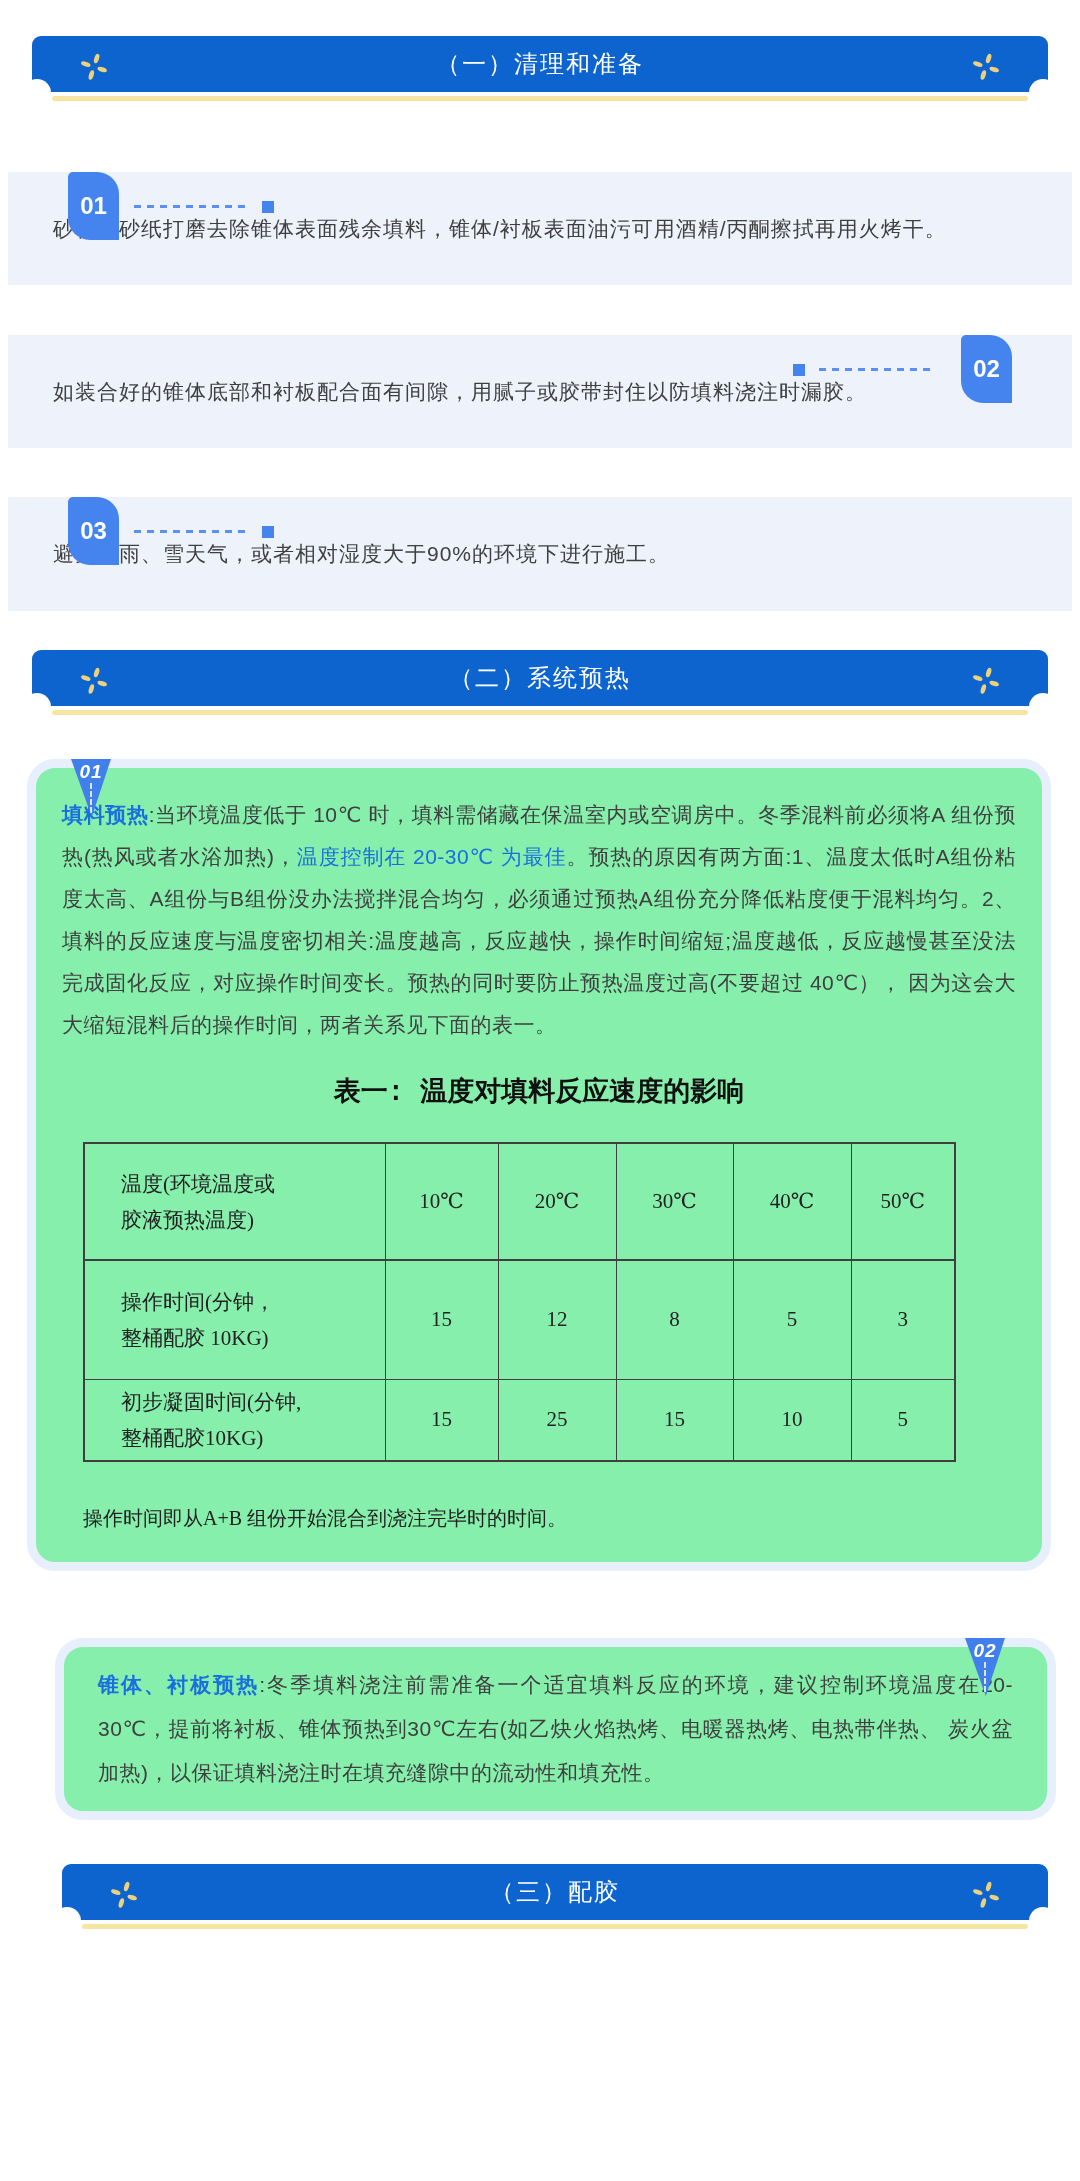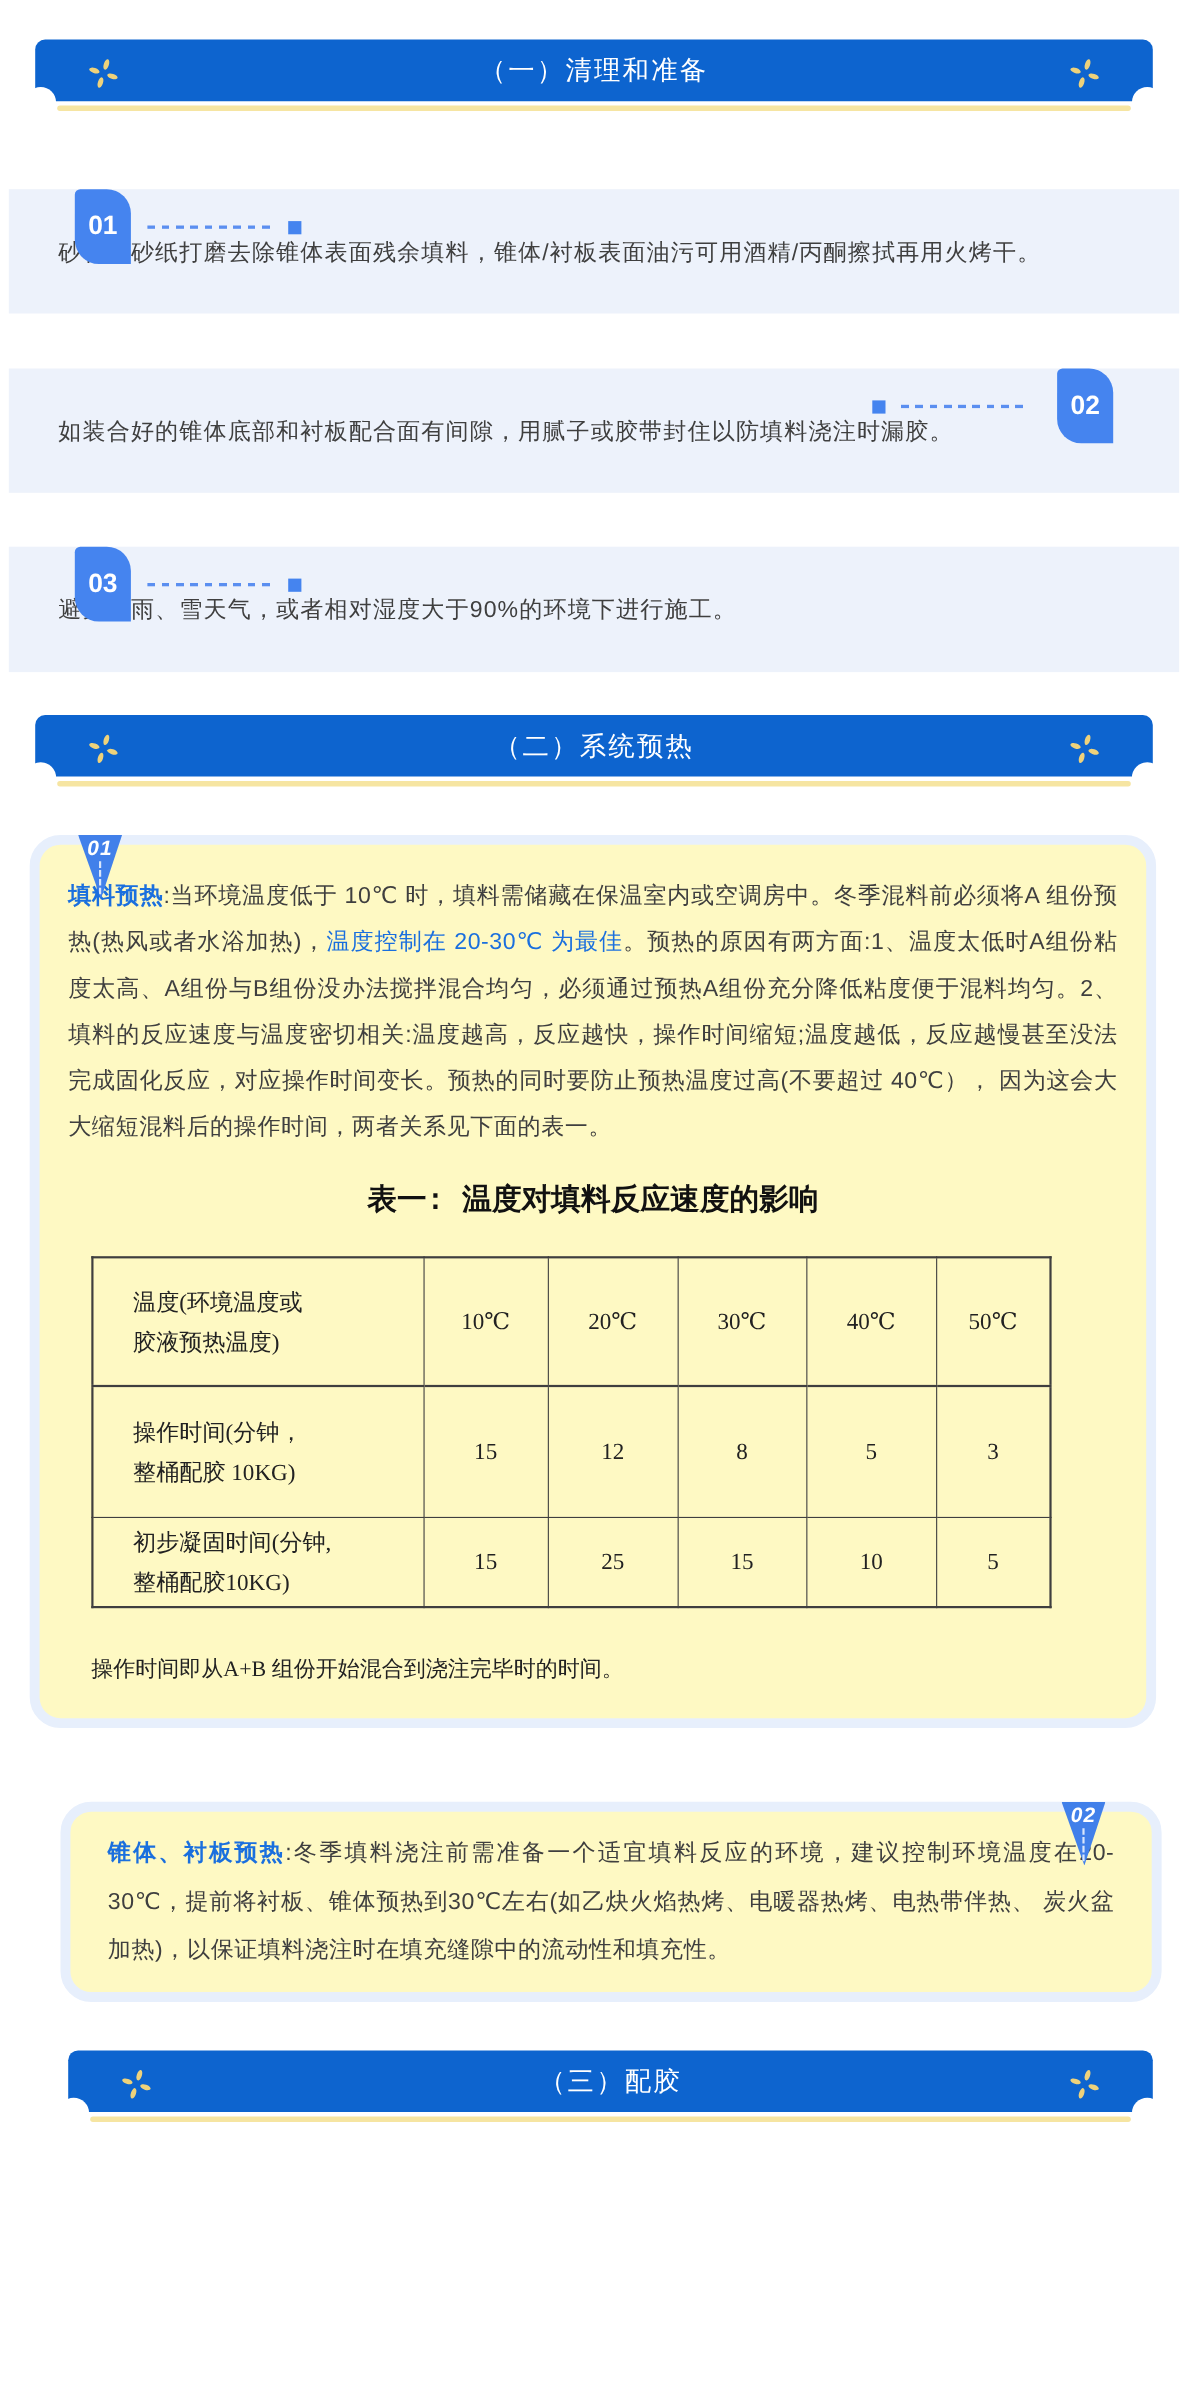--- a/index.html
+++ b/index.html
@@ -66,21 +66,21 @@
 
   
   .item{position:relative;}
   .flag{
     position:absolute;top:0;width:40px;height:58px;background:var(--flag-blue);
     clip-path:polygon(0 0,100% 0,52% 100%);z-index:3;text-align:center;
   }
   .flag .flag-num{display:block;color:#ffffff;font-size:19px;font-weight:bold;font-style:italic;padding-top:2px;letter-spacing:1px;}
   .flag::after{content:"";position:absolute;left:19px;top:24px;height:30px;border-left:2px dashed rgba(255,255,255,.8);}
   .card{
-    background:#fef9c3;border:9px solid var(--card-border);border-radius:28px;
+    background:#86efac;border:9px solid var(--card-border);border-radius:28px;
   }
   .item1{margin-top:44px;}
   .item1 .flag{left:71px;}
   .item1 .card{margin:32px 0 0 27px;width:1024px;padding:26px 26px 31px 26px;}
   .item2{margin-top:67px;}
   .item2 .flag{right:75px;}
   .item2 .card{margin:14px 0 0 55px;width:1001px;padding:16px 34px;}
 
   .para{font-size:21px;line-height:42px;color:var(--body-text);text-align:justify;letter-spacing:.5px;}
   .para.small-lead{line-height:44px;}

